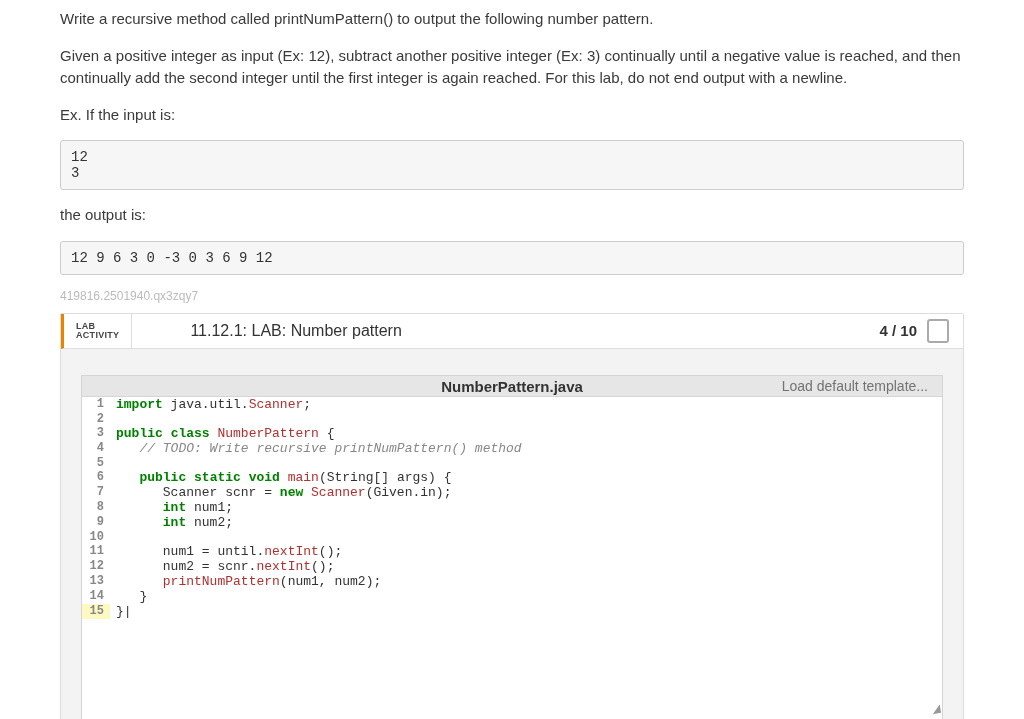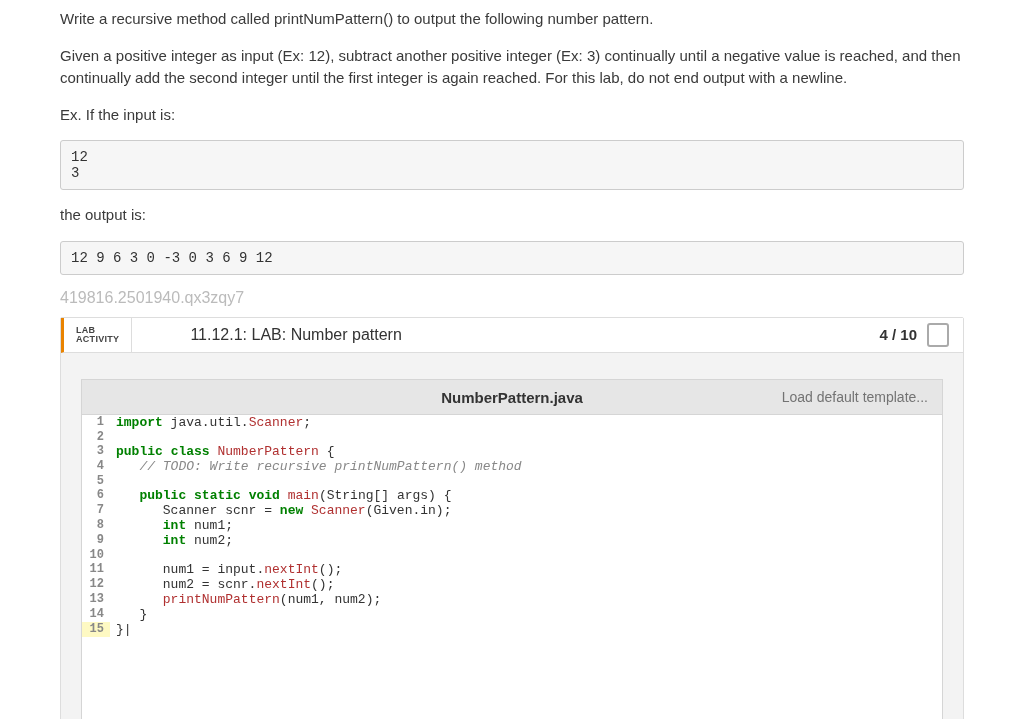--- a/index.html
+++ b/index.html
@@ -23,21 +23,21 @@
   background: #f6f6f6;
   border: 1px solid #ccc;
   border-radius: 3px;
   padding: 8px 10px;
   font-family: "Courier New", Courier, monospace;
   font-size: 14px;
   margin-bottom: 14px;
   white-space: pre;
 }
 .watermark {
-  font-size: 16px;
+  font-size: 12px;
   color: #bbb;
   margin-bottom: 10px;
 }
 .lab-card {
   background: #f3f3f3;
   border: 1px solid #ddd;
   border-radius: 2px;
 }
 .lab-header {
   display: flex;
@@ -87,21 +87,21 @@
 }
 .lab-body {
   padding: 26px 20px 10px 20px;
 }
 .file-header {
   display: flex;
   align-items: center;
   background: #e6e6e6;
   border: 1px solid #d5d5d5;
   border-bottom: none;
-  padding: 8px 14px;
+  padding: 1px 14px;
 }
 .file-header .spacer { flex: 1; }
 .file-name {
   font-weight: bold;
   font-size: 15px;
   color: #333;
   text-align: center;
 }
 .load-template {
   color: #737373;
@@ -223,21 +223,21 @@
         <div class="editor-line">
             <div class="line-num">9</div>
             <div class="line-code"><span>      </span><span class="kw">int</span><span> num2;</span></div>
           </div>
         <div class="editor-line">
             <div class="line-num">10</div>
             <div class="line-code"></div>
           </div>
         <div class="editor-line">
             <div class="line-num">11</div>
-            <div class="line-code"><span>      num1 = input.</span><span class="fn">nextInt</span><span>();</span></div>
+            <div class="line-code"><span>      num1 = until.</span><span class="fn">nextInt</span><span>();</span></div>
           </div>
         <div class="editor-line">
             <div class="line-num">12</div>
             <div class="line-code"><span>      num2 = scnr.</span><span class="fn">nextInt</span><span>();</span></div>
           </div>
         <div class="editor-line">
             <div class="line-num">13</div>
             <div class="line-code"><span>      </span><span class="fn">printNumPattern</span><span>(num1, num2);</span></div>
           </div>
         <div class="editor-line">

